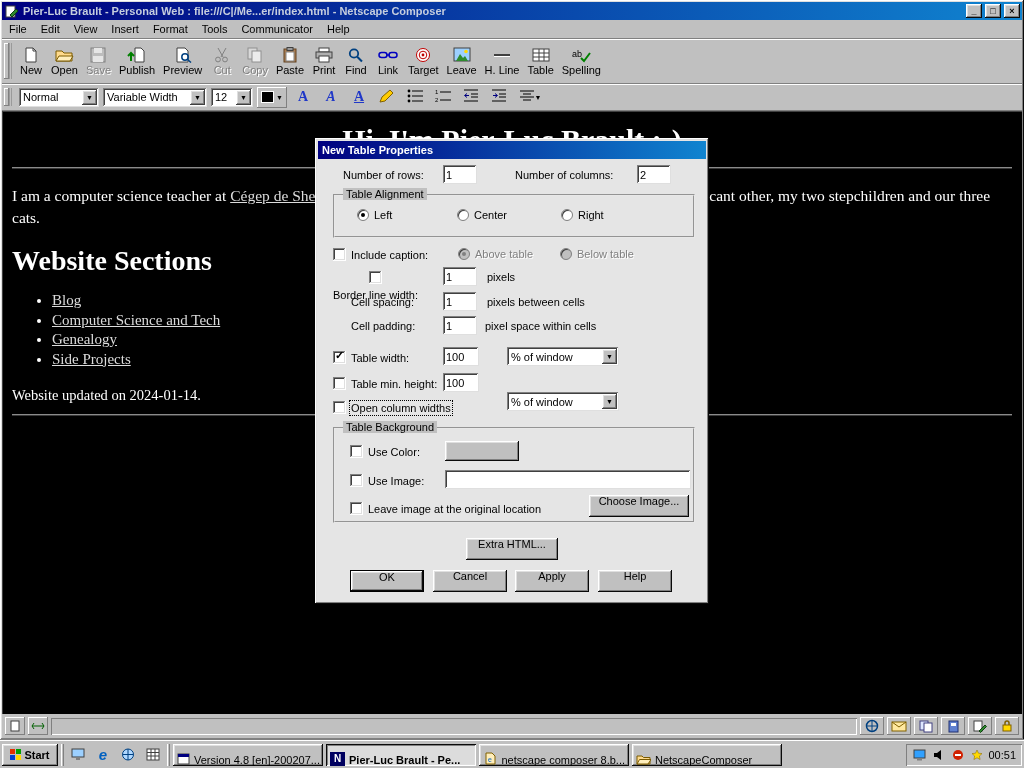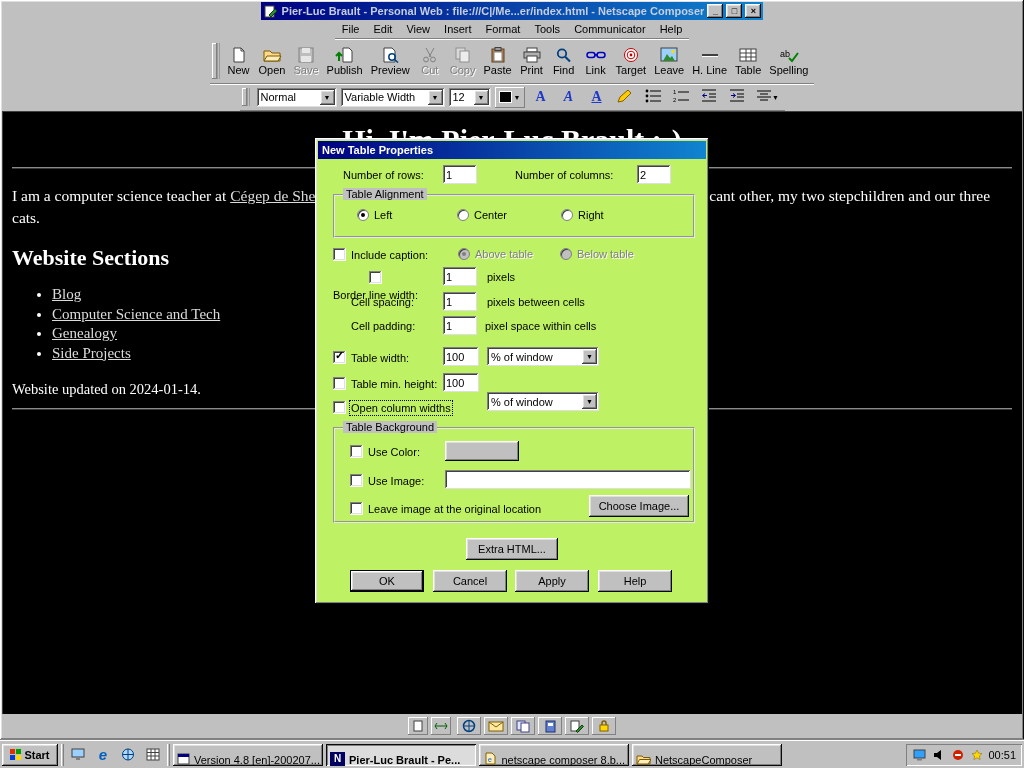--- a/index.html
+++ b/index.html
@@ -4,21 +4,21 @@
 <style>
   * { margin:0; padding:0; box-sizing:border-box; }
   html,body { width:1024px; height:768px; overflow:hidden; }
   body { background:#008080; font-family:"Liberation Sans",sans-serif; font-size:11px; color:#000; }
 
   .raised { background:#c0c0c0; box-shadow: inset -1px -1px #0a0a0a, inset 1px 1px #fff, inset -2px -2px #808080, inset 2px 2px #dfdfdf; }
   .raised-thin { background:#c0c0c0; box-shadow: inset -1px -1px #808080, inset 1px 1px #fff; }
   .abs { position:absolute; }
 
   
-  .window { position:absolute; left:0; top:0; width:1024px; height:740px; display:flex; flex-direction:column; padding:2px; background:#c0c0c0;align-items:center; }
+  .window { position:absolute; left:0; top:0; width:1024px; height:740px; display:flex; flex-direction:column; padding:2px; background:#c0c0c0; }
   .titlebar { height:18px; display:flex; align-items:center; gap:3px; padding:1px 2px;
     background:linear-gradient(90deg,#000080,#1084d0); }
   .titlebar .title { flex:1; color:#c6cede; font-weight:bold; font-size:11px; white-space:nowrap; overflow:hidden; }
   .tb-btn { width:16px; height:14px; display:flex; align-items:center; justify-content:center; font-size:9px; font-weight:bold; }
   .menubar { height:19px; display:flex; align-items:center; border-bottom:1px solid #808080; box-shadow:0 1px 0 #fff; }
   .menu-item { padding:2px 7px; cursor:default; }
 
   
   .toolbar { height:45px; display:flex; align-items:center; border-bottom:1px solid #808080; box-shadow:0 1px 0 #fff; padding:1px 2px; }
   .grip { width:8px; height:85%; margin-right:3px; background:#c0c0c0;
@@ -32,51 +32,51 @@
   .select { position:relative; height:19px; background:#fff; box-shadow: inset -1px -1px #dfdfdf, inset 1px 1px #808080, inset -2px -2px #fff, inset 2px 2px #404040; display:flex; align-items:center; padding-left:4px; font-size:11px; }
   .sel-btn { position:absolute; right:2px; top:2px; bottom:2px; width:15px; display:flex; align-items:center; justify-content:center; font-size:7px; background:#c0c0c0; box-shadow: inset -1px -1px #404040, inset 1px 1px #fff, inset -2px -2px #808080, inset 2px 2px #dfdfdf; }
   .fbtn { width:24px; height:21px; display:flex; align-items:center; justify-content:center; cursor:default; }
   .blueA { color:#2038c8; font-family:"Liberation Serif",serif; font-weight:bold; font-size:14px; }
 
   
   .doc { flex:1; background:#000; color:#fff; font-family:"Liberation Serif",serif; position:relative; overflow:hidden; padding:6px 10px 0 10px; box-shadow: inset 1px 1px #404040; }
   .doc h1 { font-size:30px; text-align:center; margin:6px 0 10px; font-weight:bold; }
   .doc-hr { border:none; border-top:1px solid #8a8a8a; border-bottom:1px solid #383838; margin:0 0 16px 0; }
   .intro { font-size:15.5px; line-height:22px; margin-bottom:16px; }
-  .doc h2 { font-size:22px; margin:8px 0 14px; }
+  .doc h2 { font-size:28px; margin:8px 0 14px; }
   .doc ul { margin:0 0 18px 40px; font-size:15px; line-height:19.5px; }
   .doclink { color:#dcdcdc; text-decoration:underline; cursor:pointer; }
   .updated { font-size:14.5px; margin-bottom:10px; }
 
   
   .statusbar { height:24px; display:flex; align-items:center; gap:3px; padding:1px 3px; }
   .sb-icon { width:20px; height:18px; display:flex; align-items:center; justify-content:center; }
   .sb-field { flex:1; height:17px; background:#c0c0c0; box-shadow: inset 1px 1px #808080, inset -1px -1px #fff; }
   .comp-icon { width:24px; height:18px; display:flex; align-items:center; justify-content:center; }
 
   
-  .dialog { position:absolute; left:315px; top:138px; width:394px; height:466px; z-index:10; background:#bef264;
-    box-shadow: inset -1px -1px #0a0a0a, inset 1px 1px #fff, inset -2px -2px #808080, inset 2px 2px #dfdfdf; font-size:11px; }
+  .dialog { position:absolute; left:315px; top:138px; width:394px; height:466px; z-index:10; background:#e5e5e5;
+    box-shadow: inset -1px -1px #0a0a0a, inset 1px 1px #fff, inset -2px -2px #808080, inset 2px 2px #dfdfdf; font-size:11px;padding-left:20px; }
   .dlg-title { position:absolute; left:3px; top:3px; right:3px; height:18px; display:flex; align-items:center; padding-left:4px;
     background:linear-gradient(90deg,#000080,#1084d0); color:#fff; font-weight:bold; }
   .lbl { font-size:11px; white-space:nowrap; }
   .lbl.gray { color:#808080; text-shadow:1px 1px 0 #fff; }
   .row { display:flex; align-items:center; gap:5px; }
   .txt { height:19px; font-size:11px; font-family:"Liberation Sans",sans-serif; background:#fff; border:none; padding:0 3px;
     box-shadow: inset -1px -1px #dfdfdf, inset 1px 1px #808080, inset -2px -2px #fff, inset 2px 2px #404040; }
   .cb { width:13px; height:13px; background:#fff; position:relative; flex:0 0 13px;
     box-shadow: inset -1px -1px #fff, inset 1px 1px #808080, inset -2px -2px #dfdfdf, inset 2px 2px #404040; }
   .cb.checked::after { content:"✓"; position:absolute; left:2px; top:-2px; font-size:11px; font-weight:bold; color:#000; }
   .rb { width:12px; height:12px; border-radius:50%; background:#fff; border:1px solid #808080; box-shadow: inset 1px 1px #404040; position:relative; flex:0 0 12px; }
   .rb.sel::after { content:""; position:absolute; left:3px; top:3px; width:4px; height:4px; border-radius:50%; background:#000; }
   .rb.disabled { background:#c0c0c0; }
   .rb.disabled.sel::after { background:#808080; }
   .group { position:absolute; border:2px groove #e8e8e8; }
   .legend { position:absolute; top:-8px; left:8px; background:#c0c0c0; padding:0 3px; font-size:11px; }
-  .btn { background:#c0c0c0; display:flex; align-items:center; justify-content:center; font-size:11px; cursor:default;
+  .btn { background:#c0c0c0; display:flex; align-items:flex-start; justify-content:center; font-size:11px; cursor:default;
     box-shadow: inset -1px -1px #0a0a0a, inset 1px 1px #fff, inset -2px -2px #808080, inset 2px 2px #dfdfdf; }
   .btn-default { border:1px solid #000; }
   .focus-dotted { outline:1px dotted #000; outline-offset:1px; }
 
   
   .taskbar { position:absolute; left:0; top:740px; width:1024px; height:28px; background:#c0c0c0; border-top:1px solid #fff; box-shadow:0 -1px 0 #808080; display:flex; align-items:center; gap:3px; padding:0 2px; }
   .start-btn { width:56px; height:22px; display:flex; align-items:center; justify-content:center; gap:3px; font-weight:bold; font-size:11px; }
   .flag { width:11px; height:11px; display:grid; grid-template-columns:5px 5px; grid-template-rows:5px 5px; gap:1px; }
   .flag i { display:block; }
   .ql { width:22px; height:22px; display:flex; align-items:center; justify-content:center; }

